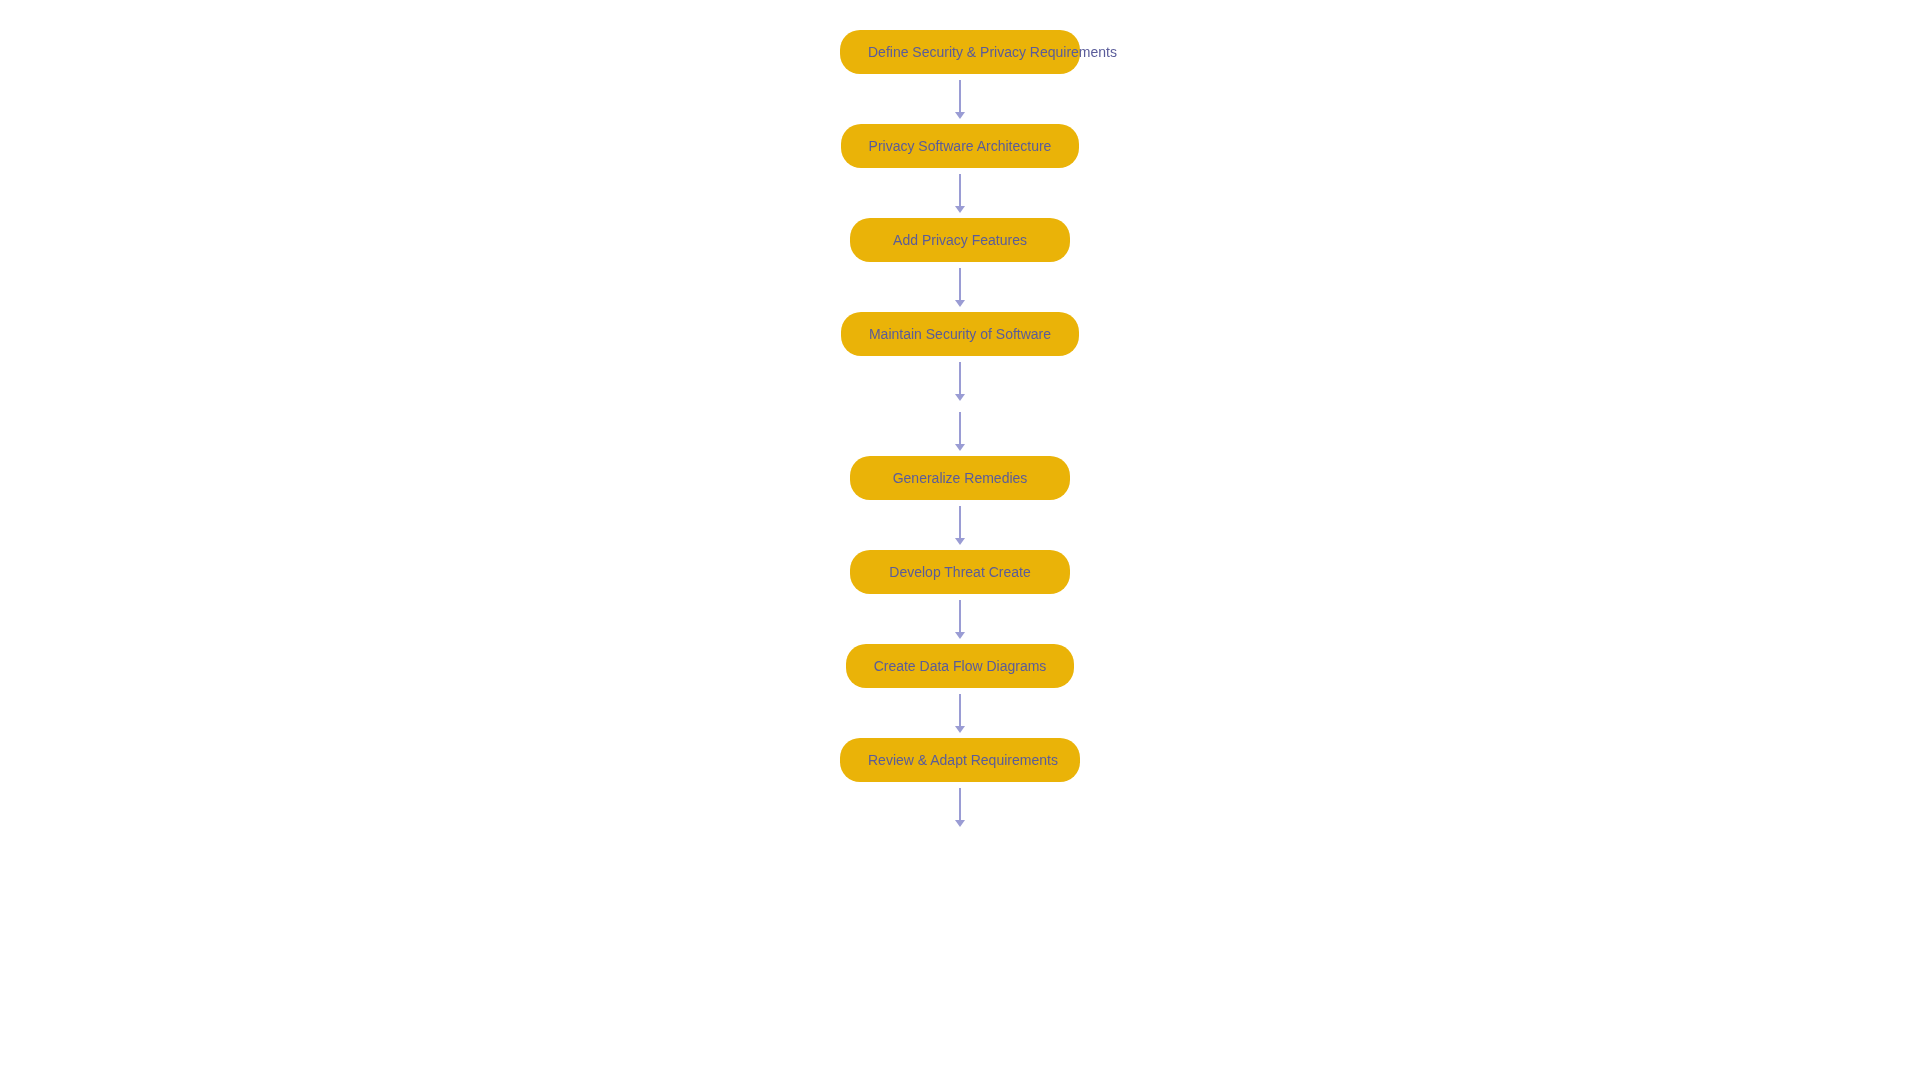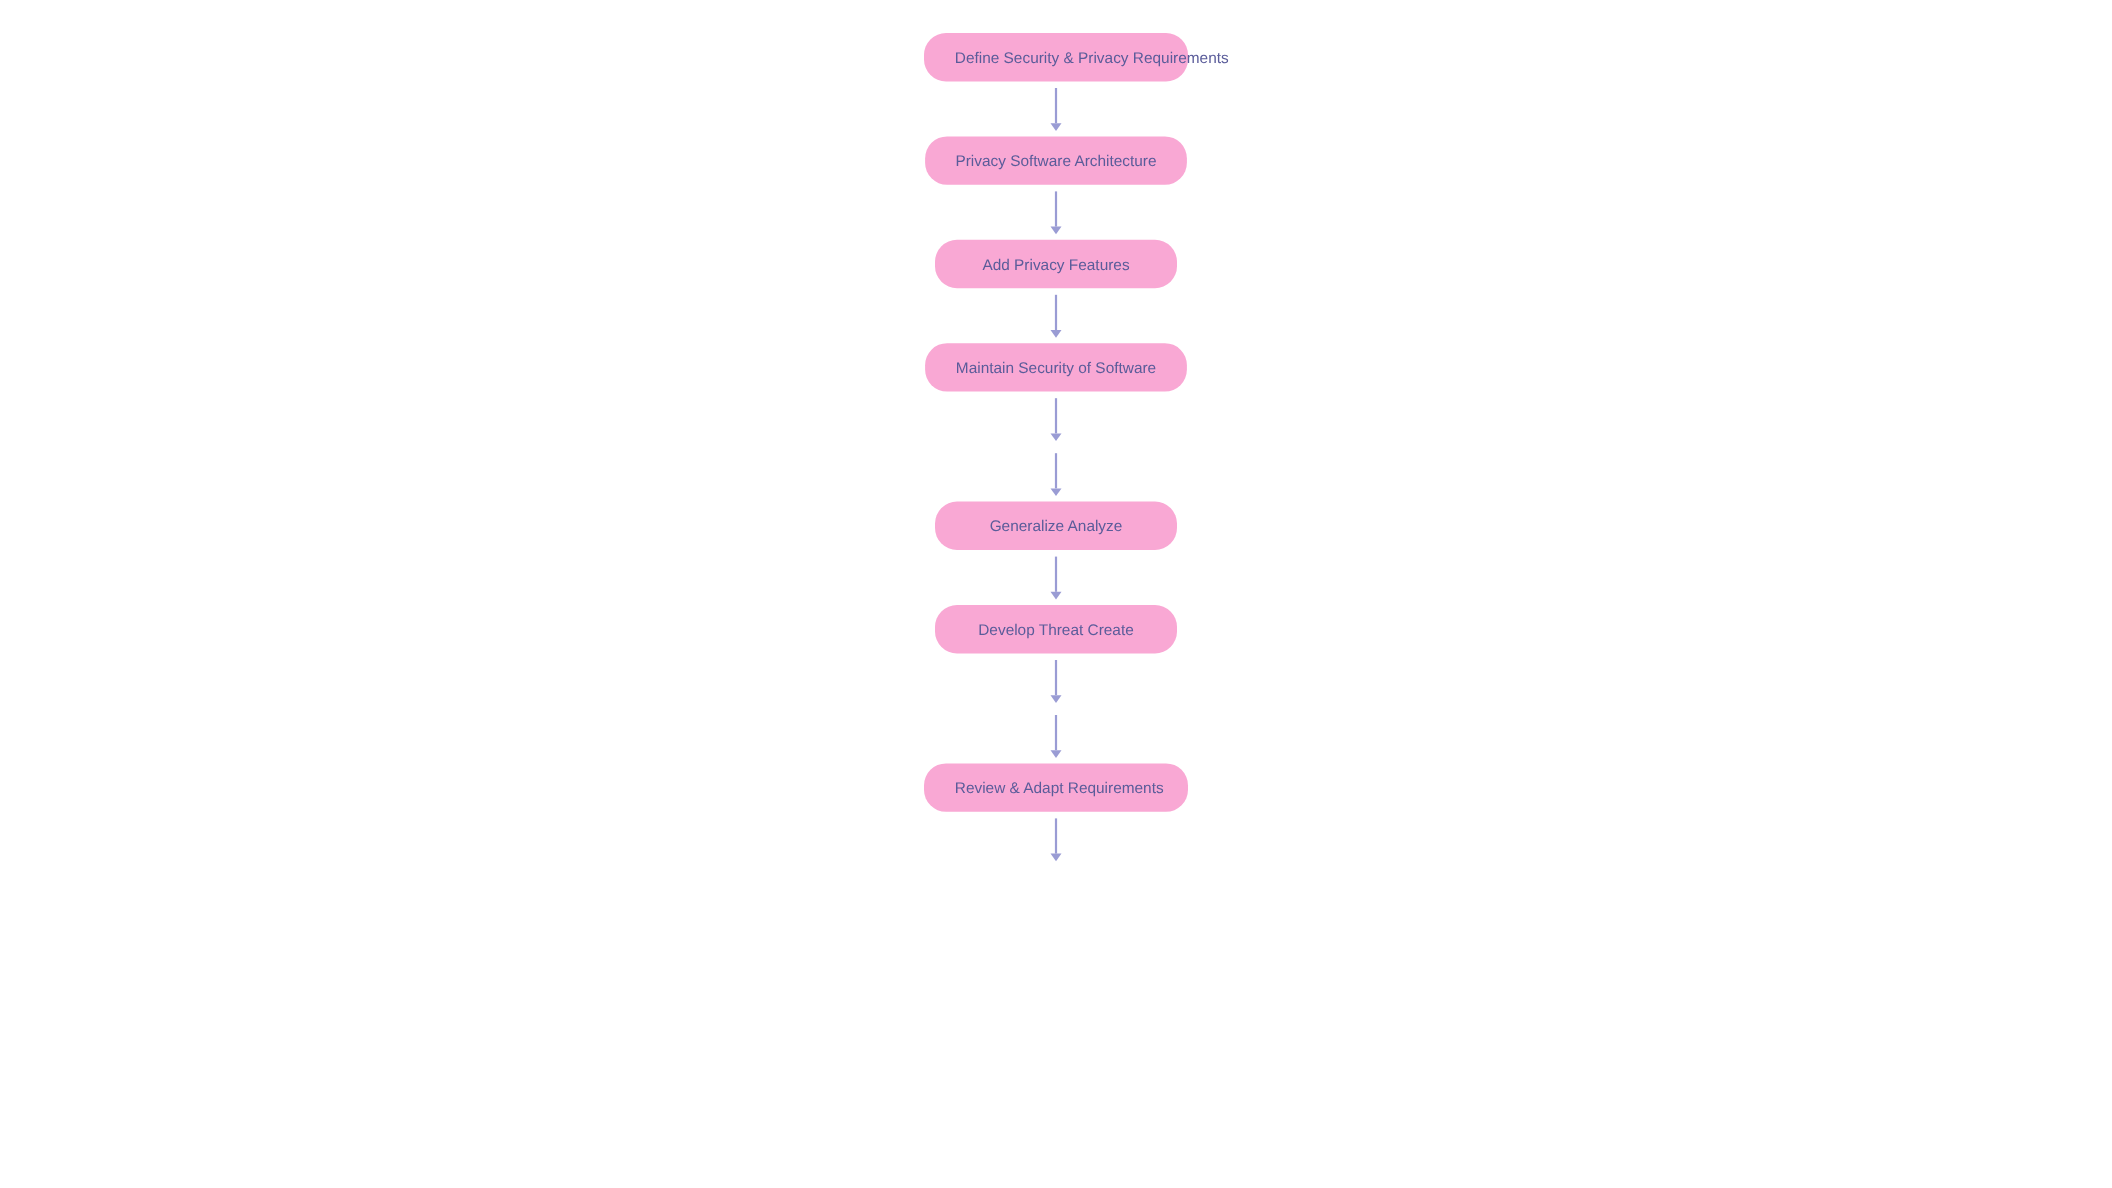--- a/index.html
+++ b/index.html
@@ -21,21 +21,21 @@
 
     .flowchart-container {
       display: flex;
       flex-direction: column;
       align-items: center;
       padding: 20px 0;
       margin-top: 10px;
     }
 
     .flow-node {
-      background-color: #f9a8d4;
+      background-color: #eab308;
       border-radius: 20px;
       padding: 14px 28px;
       font-size: 14px;
       color: #5a5c9a;
       font-weight: 400;
       text-align: center;
       min-width: 220px;
       max-width: 240px;
       cursor: default;
       white-space: nowrap;
@@ -85,30 +85,31 @@
     </div>
     <div class="flow-node">Maintain Security of Software</div>
     <div class="flow-arrow">
       <div class="arrow-line"></div>
       <div class="arrow-head"></div>
     </div>
     <div class="flow-arrow">
       <div class="arrow-line"></div>
       <div class="arrow-head"></div>
     </div>
-    <div class="flow-node">Generalize Analyze</div>
+    <div class="flow-node">Generalize Remedies</div>
     <div class="flow-arrow">
       <div class="arrow-line"></div>
       <div class="arrow-head"></div>
     </div>
     <div class="flow-node">Develop Threat Create</div>
     <div class="flow-arrow">
       <div class="arrow-line"></div>
       <div class="arrow-head"></div>
     </div>
+    <div class="flow-node">Create Data Flow Diagrams</div>
     <div class="flow-arrow">
       <div class="arrow-line"></div>
       <div class="arrow-head"></div>
     </div>
     <div class="flow-node">Review &amp; Adapt Requirements</div>
     <div class="flow-arrow">
       <div class="arrow-line"></div>
       <div class="arrow-head"></div>
     </div>
   </div>

